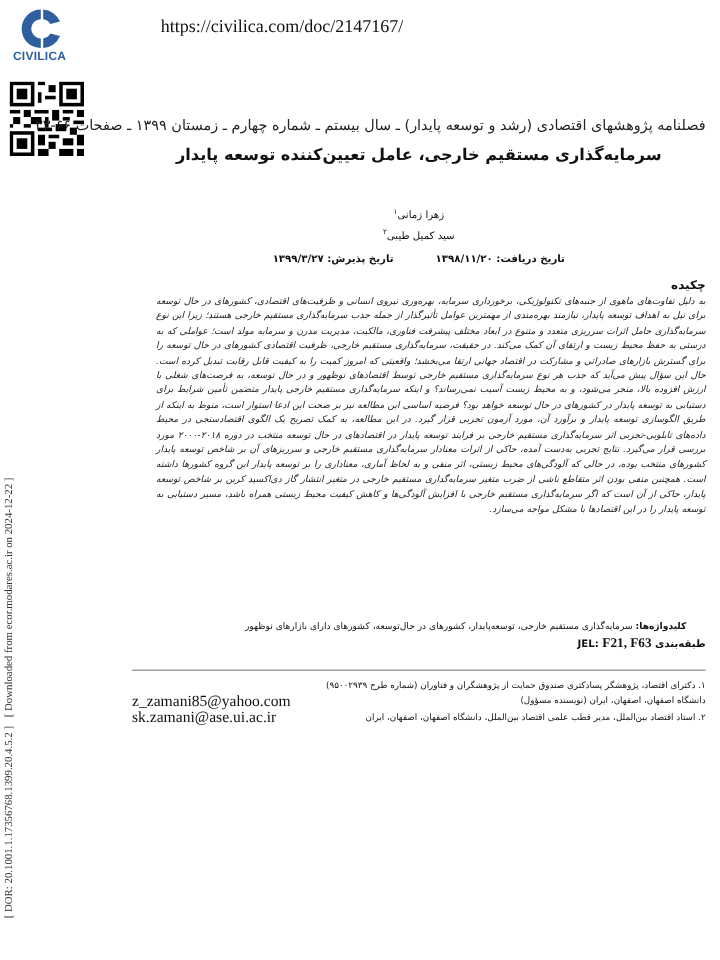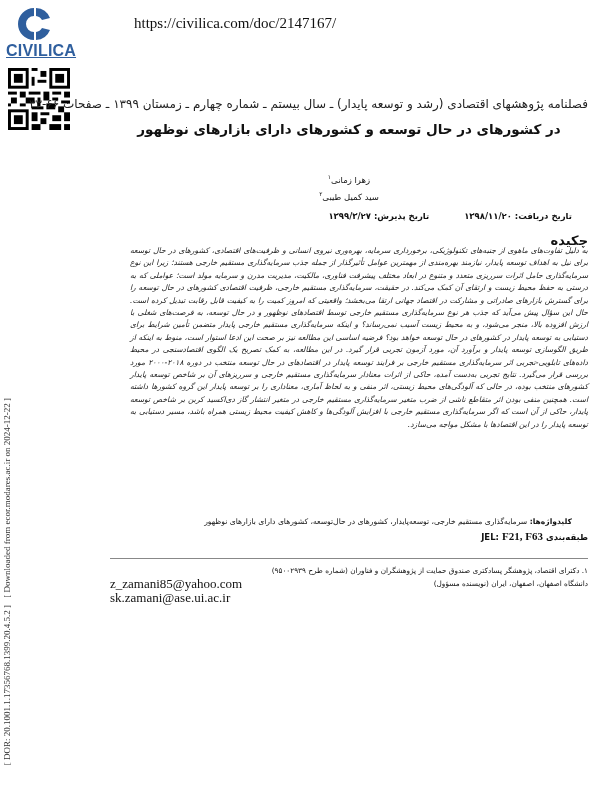--- a/index.html
+++ b/index.html
@@ -1,32 +1,32 @@
 <!DOCTYPE html>
 <html><head>
 <meta charset="utf-8">
 <style>
   html, body { margin:0; padding:0; background:#ffffff; }
   body { width:600px; height:800px; position:relative; overflow:hidden; font-family:"DejaVu Sans", sans-serif; color:#111; }
   .logo { position:absolute; left:6px; top:6px; width:54px; height:50px; }
   .logo-mark { position:absolute; left:8px; top:0; width:40px; height:36px; }
-  .logo-text { position:absolute; left:0; top:36px; width:54px; font-family:"Liberation Sans", sans-serif; font-weight:bold; font-size:16px; color:#2f5f9e; letter-spacing:0.2px;text-decoration:underline; }
+  .logo-text { position:absolute; left:0; top:36px; width:54px; text-align:center; font-family:"Liberation Sans", sans-serif; font-weight:bold; font-size:10px; color:#2f5f9e; letter-spacing:0.2px; }
   .url { position:absolute; left:86px; top:15px; font-family:"Liberation Serif", serif; font-size:15px; color:#111;margin-left:48px; }
   .qr { position:absolute; left:8px; top:68px; width:62px; height:62px; }
   .side-text { position:absolute; left:2px; font-family:"Liberation Serif", serif; font-size:9px; color:#333; writing-mode:vertical-rl; transform:rotate(180deg); white-space:nowrap; }
   .side-dl { top:398px; }
   .side-dor { top:605px; }
   .page { position:absolute; left:110px; top:90px; width:478px; direction:rtl; }
   .journal { position:absolute; right:0; top:7px; font-size:12px; font-weight:normal; color:#222; white-space:nowrap; }
   .title { position:absolute; right:0; top:28px; width:478px; text-align:center; font-size:13.5px; font-weight:bold; line-height:23px; color:#111; }
   .authors { position:absolute; right:0; top:80px; width:478px; text-align:center; font-size:8.5px; line-height:13px; }
   .authors sup { font-size:6px; }
-  .dates { position:absolute; right:0; top:121px; width:478px; font-size:8.5px; font-weight:bold; text-align:right; }
+  .dates { position:absolute; right:0; top:121px; width:478px; font-size:8.5px; font-weight:bold; text-align:center; }
   .dates span { margin:0 16px; }
-  .abs-head { position:absolute; right:0; top:143px; font-size:13px; font-weight:bold; }
+  .abs-head { position:absolute; right:0; top:143px; font-size:10px; font-weight:bold; }
   .abstract { position:absolute; right:0; top:155px; width:458px; font-size:7.6px; line-height:12.4px; font-style:italic; text-align:justify; color:#1a1a1a; }
   .keywords { position:absolute; right:16px; top:425px; width:478px; font-size:7.6px; line-height:14px; }
   .keywords b { font-weight:bold; }
   .jel { position:absolute; right:0; top:440px; font-size:8.5px; font-weight:bold;text-align:right; }
   .jel .code { font-family:"Liberation Serif", serif; font-size:11px; direction:ltr; unicode-bidi:embed; }
   .rule { position:absolute; right:0; top:468px; width:478px; height:0; border-top:1px solid #888; }
   .fn { position:absolute; right:0; width:478px; font-size:7.3px; line-height:13px; }
   .fn .email { position:absolute; left:0; direction:ltr; font-family:"Liberation Serif", serif; font-size:13px; }
   .fn1 { top:474px; }
   .fn2 { top:487px; }
@@ -88,21 +88,21 @@
       <rect x="19" y="19" width="2" height="2"></rect>
   </g>
 </svg>
 
 <div class="side-text side-dl">[ Downloaded from ecor.modares.ac.ir on 2024-12-22 ]</div>
 <div class="side-text side-dor">[ DOR: 20.1001.1.17356768.1399.20.4.5.2 ]</div>
 
 <div class="page">
   <div class="journal">فصلنامه پژوهشهای اقتصادی (رشد و توسعه پایدار) ـ سال بیستم ـ شماره چهارم ـ زمستان ۱۳۹۹ ـ صفحات ۶۶-۳۳</div>
   <div class="title">
-    <div>در کشورهای در حال توسعه و کشورهای دارای بازارهای نوظهور</div>
+    <div>سرمایه‌گذاری مستقیم خارجی، عامل تعیین‌کننده توسعه پایدار</div>
   </div>
   <div class="authors">
     <div><span>زهرا زمانی</span><sup>۱</sup></div>
     <div><span>سید کمیل طیبی</span><sup>۲</sup></div>
   </div>
   <div class="dates">
     <span>تاریخ دریافت: ۱۳۹۸/۱۱/۲۰</span>
     <span>تاریخ پذیرش: ۱۳۹۹/۳/۲۷</span>
   </div>
   <div class="abs-head">چکیده</div>
@@ -117,15 +117,16 @@
   </div>
   <div class="rule"></div>
   <div class="fn fn1">
     <span>۱. دکترای اقتصاد، پژوهشگر پسادکتری صندوق حمایت از پژوهشگران و فناوران (شماره طرح ۹۵۰۰۲۹۳۹)</span>
   </div>
   <div class="fn fn2">
     <span>دانشگاه اصفهان، اصفهان، ایران (نویسنده مسؤول)</span>
     <span class="email">z_zamani85@yahoo.com</span>
   </div>
   <div class="fn fn3">
+    <span>۲. استاد اقتصاد بین‌الملل، مدیر قطب علمی اقتصاد بین‌الملل، دانشگاه اصفهان، اصفهان، ایران</span>
     <span class="email">sk.zamani@ase.ui.ac.ir</span>
   </div>
 </div>
 
 </body></html>

